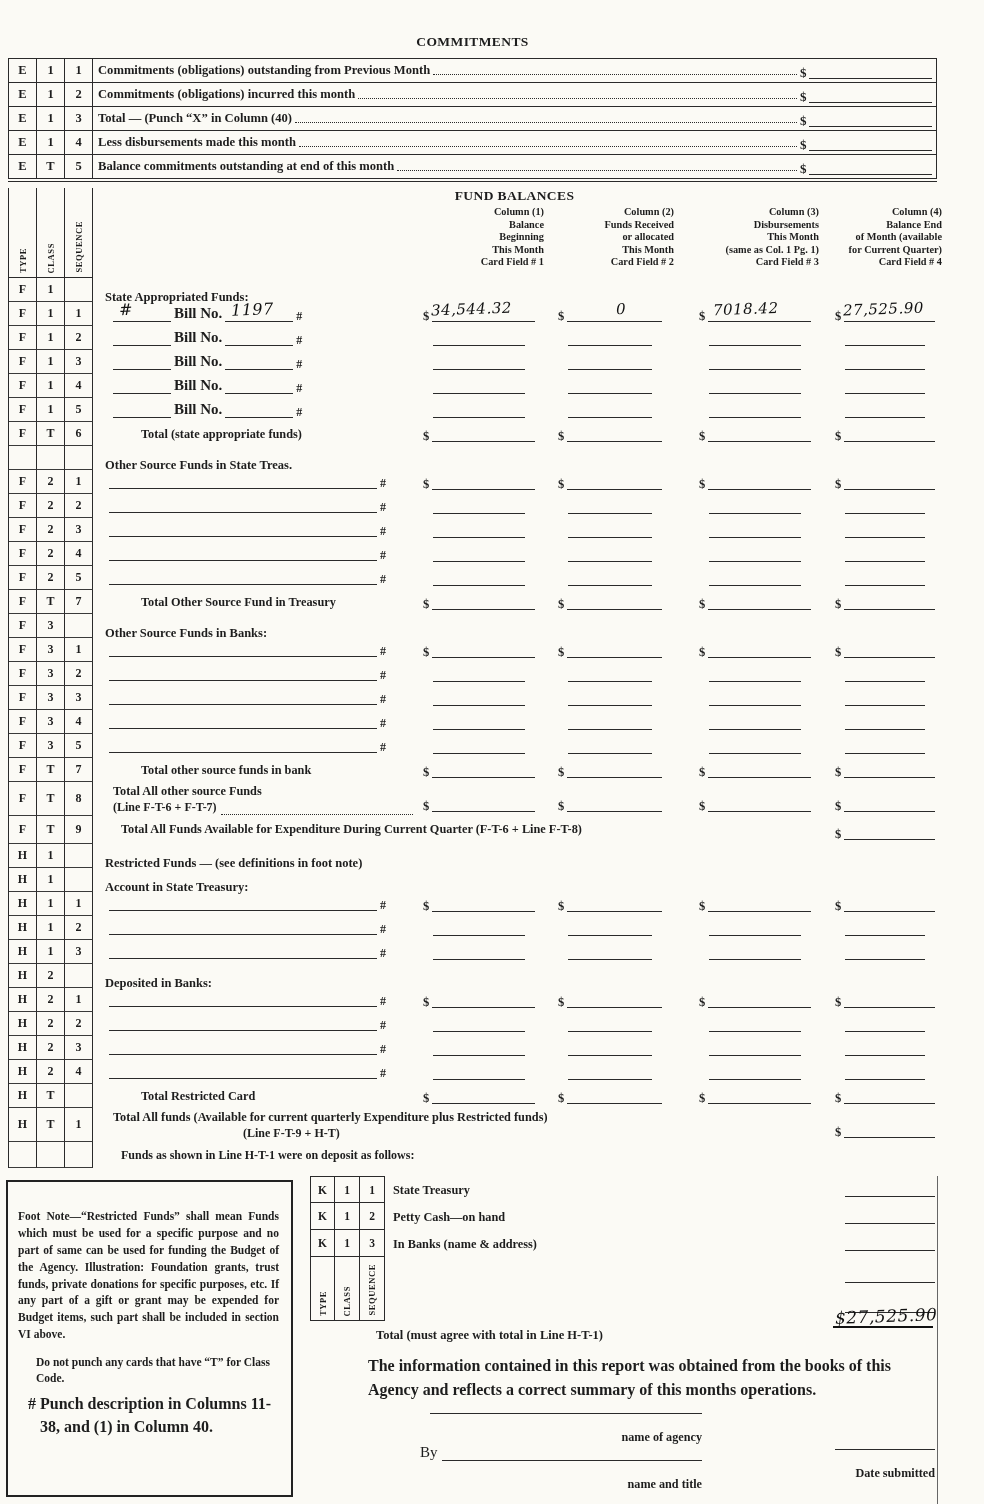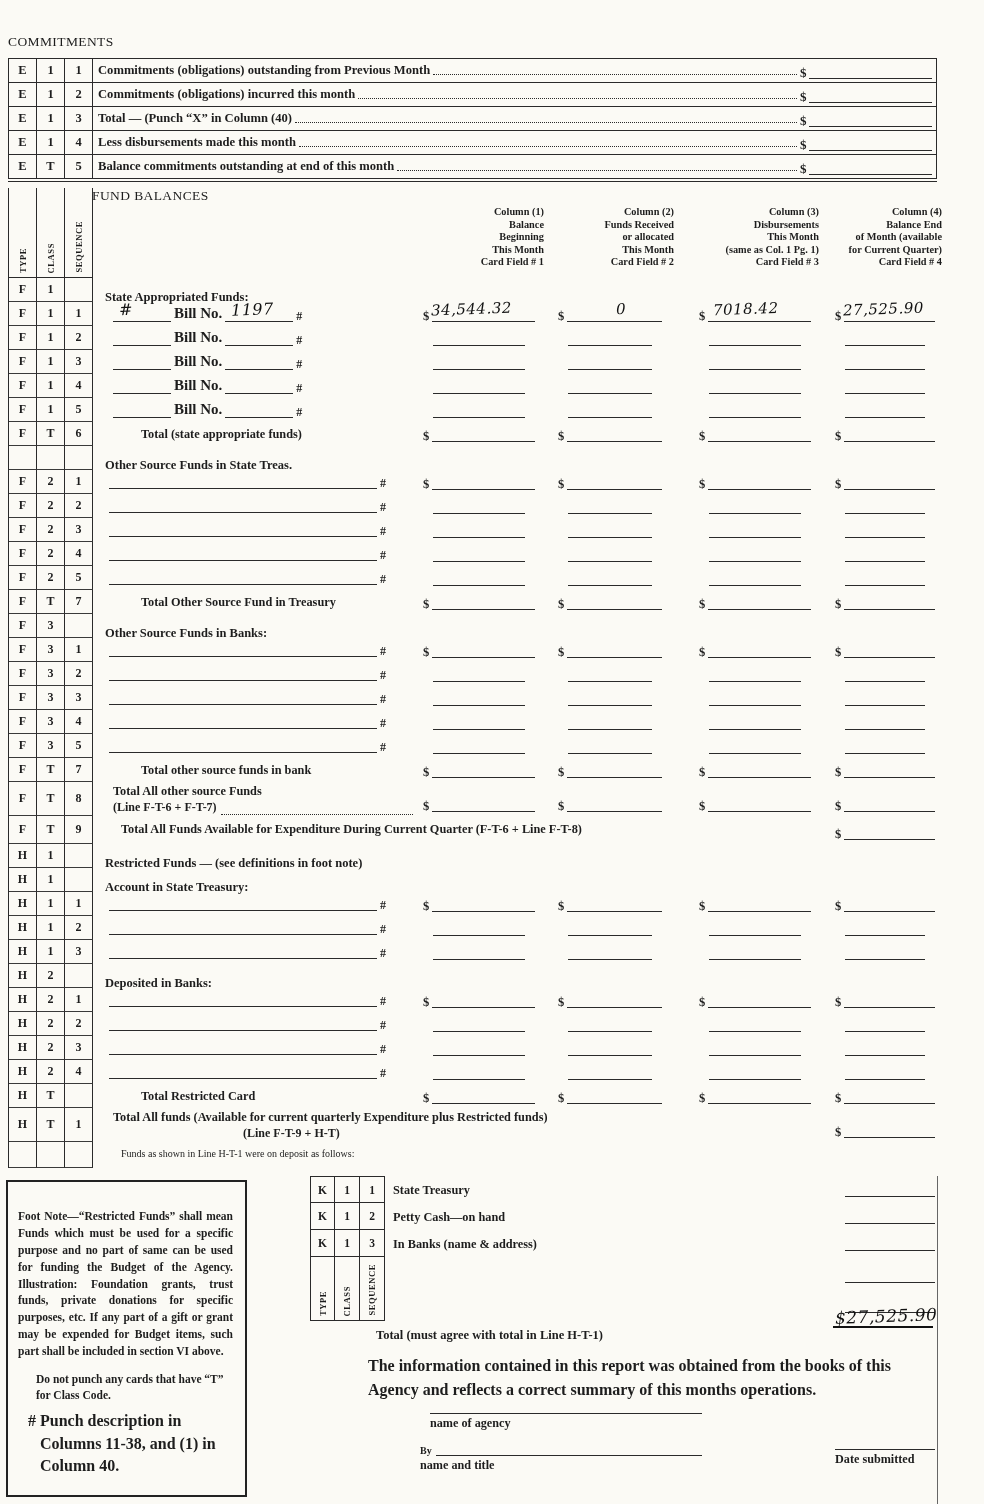--- a/index.html
+++ b/index.html
@@ -1,19 +1,19 @@
 <!DOCTYPE html>
 <html><head>
 <meta charset="utf-8">
 <style>
   *{margin:0;padding:0;box-sizing:border-box;}
   html,body{background:#d9d9d6;}
   .page{position:relative;width:984px;height:1504px;background:#fbfaf5;font-family:"Liberation Serif",serif;color:#1d1d1d;overflow:hidden;margin:0 auto;}
 
-  .sec-title{font-weight:normal;font-size:13.5px;letter-spacing:.4px;text-align:left;}
+  .sec-title{font-weight:bold;font-size:13.5px;letter-spacing:.4px;text-align:center;}
 
   
   .commitments{position:absolute;left:8px;top:34px;width:929px;}
   .commitments .sec-title{margin-bottom:8px;}
   .c-rows{border-top:1.6px solid #2a2a2a;border-left:1.6px solid #2a2a2a;border-right:1.6px solid #2a2a2a;}
   .c-row{display:flex;height:24px;border-bottom:1.6px solid #2a2a2a;align-items:stretch;}
   .code-cell{width:28px;flex:0 0 28px;border-right:1.6px solid #2a2a2a;display:flex;align-items:center;justify-content:center;font-weight:bold;font-size:12.5px;}
   .c-label{font-weight:bold;font-size:12.6px;white-space:nowrap;padding-left:5px;display:flex;align-items:center;}
   .c-leader{flex:1;margin:0 3px;border-bottom:1.6px dotted #2a2a2a;height:16px;}
   .c-money{flex:0 0 136px;display:flex;align-items:flex-end;padding:0 4px 3px 0;font-weight:bold;}
@@ -45,21 +45,21 @@
 
   .grp-label{position:absolute;left:12px;top:12px;font-weight:bold;font-size:12.5px;white-space:nowrap;}
   .note-rest{font-weight:bold;}
   .total-label{position:absolute;left:48px;top:5px;font-weight:bold;font-size:12.3px;white-space:nowrap;}
   .total-label.t2{left:20px;top:2px;}
   .total-sub{position:absolute;left:20px;top:18px;display:flex;width:300px;align-items:flex-end;font-weight:bold;font-size:12px;}
   .dot-leader{flex:1;border-bottom:1.5px dotted #2a2a2a;height:9px;margin-left:4px;}
   .wide-label{position:absolute;left:28px;top:6px;font-weight:bold;font-size:12.3px;white-space:nowrap;}
   .wide-label.w2{left:20px;top:2px;}
   .wide-sub{position:absolute;left:150px;top:18px;font-weight:bold;font-size:12px;white-space:nowrap;}
-  .plain-label{position:absolute;left:28px;top:6px;font-weight:normal;font-size:10px;white-space:nowrap;}
+  .plain-label{position:absolute;left:28px;top:6px;font-weight:bold;font-size:12px;white-space:nowrap;}
 
   .bill-wrap{position:absolute;left:20px;bottom:4px;display:flex;align-items:flex-end;}
   .bill-label{font-weight:bold;font-size:15px;margin:0 3px;}
   .bline{display:inline-block;border-bottom:1.4px solid #2a2a2a;height:12px;position:relative;}
   .b1{width:58px;}
   .b2{width:68px;}
   .punch{font-weight:bold;font-size:12px;margin-left:3px;line-height:1;}
   .entry-wrap{position:absolute;left:16px;bottom:5px;display:flex;align-items:flex-end;}
   .entry-line{width:268px;border-bottom:1.4px solid #2a2a2a;height:8px;display:inline-block;}
 
@@ -73,21 +73,21 @@
   .mcell.line .mline{margin:0 10px;}
 
   .hand{font-family:"DejaVu Serif",serif;font-style:italic;font-weight:500;font-size:15px;color:#121212;transform:rotate(-2deg);white-space:nowrap;letter-spacing:.5px;}
   .bline .hand{position:absolute;bottom:2px;left:6px;font-size:16px;}
   .hand-amt{position:absolute;left:14px;bottom:4px;}
   .pos2 .hand-amt{left:58px;}
   .pos1 .hand-amt{left:8px;}
   .pos4 .hand-amt{left:8px;}
 
   
-  .foot-box{position:absolute;left:6px;top:1180px;width:241px;height:317px;border:2px solid #222;padding:26px 12px 0 10px;background:#fbfaf5;}
+  .foot-box{position:absolute;left:6px;top:1180px;width:287px;height:317px;border:2px solid #222;padding:26px 12px 0 10px;background:#fbfaf5;}
   .fn-para{font-weight:bold;font-size:11.5px;line-height:1.47;text-align:justify;}
   .fn-note1{font-weight:bold;font-size:11.5px;line-height:1.4;margin-top:11px;padding-left:18px;}
   .fn-note2{font-weight:bold;font-size:16px;line-height:1.4;margin-top:7px;padding-left:22px;text-indent:-12px;}
 
   
   .k-block{position:absolute;left:310px;top:1176px;width:628px;height:328px;border-right:1.5px solid #666;}
   .k-row{display:flex;height:27px;position:relative;align-items:stretch;}
   .kcell{width:25px;flex:0 0 25px;border-right:1.4px solid #2a2a2a;border-bottom:1.4px solid #2a2a2a;display:flex;align-items:center;justify-content:center;font-weight:bold;font-size:11.5px;}
   .k-row .kcell:first-child,.k-axis .kcell:first-child{border-left:1.4px solid #2a2a2a;}
   .k-row:first-child .kcell{border-top:1.4px solid #2a2a2a;}
@@ -97,25 +97,25 @@
   .k-axis .kcell{align-items:flex-end;justify-content:center;padding-bottom:4px;}
   .k-extra{position:absolute;right:2px;width:90px;border-bottom:1.4px solid #2a2a2a;}
   .e1{top:106px;}
   .e2{top:136px;}
   .k-total{position:absolute;left:66px;top:152px;font-weight:bold;font-size:12.5px;white-space:nowrap;}
   .k-total-amt{position:absolute;right:0;top:130px;width:104px;}
   .k-total-amt .hand.big{font-size:17px;display:inline-block;margin-left:2px;}
   .k-total-line{border-bottom:2.5px solid #111;margin-top:0;width:100px;}
   .cert{position:absolute;left:58px;top:178px;width:572px;font-weight:bold;font-size:16px;line-height:1.5;}
   .sig-line{border-bottom:1.4px solid #2a2a2a;height:12px;}
-  .sig-cap{font-weight:bold;font-size:12.2px;margin-top:2px;text-align:left;}
+  .sig-cap{font-weight:bold;font-size:12.2px;margin-top:16px;text-align:right;}
   .agency{position:absolute;left:120px;top:226px;width:272px;}
   .by-wrap{position:absolute;left:110px;top:268px;width:282px;}
   .by-row{display:flex;align-items:flex-end;}
-  .by-label{font-weight:bold;font-size:10px;}
+  .by-label{font-weight:normal;font-size:15px;}
   .sig-line.grow{flex:1;margin-left:4px;}
   .date-wrap{position:absolute;right:2px;top:262px;width:100px;}
 </style>
 </head>
 <body>
 
 <div class="page">
 
   <section class="commitments">
     <div class="sec-title">COMMITMENTS</div>

